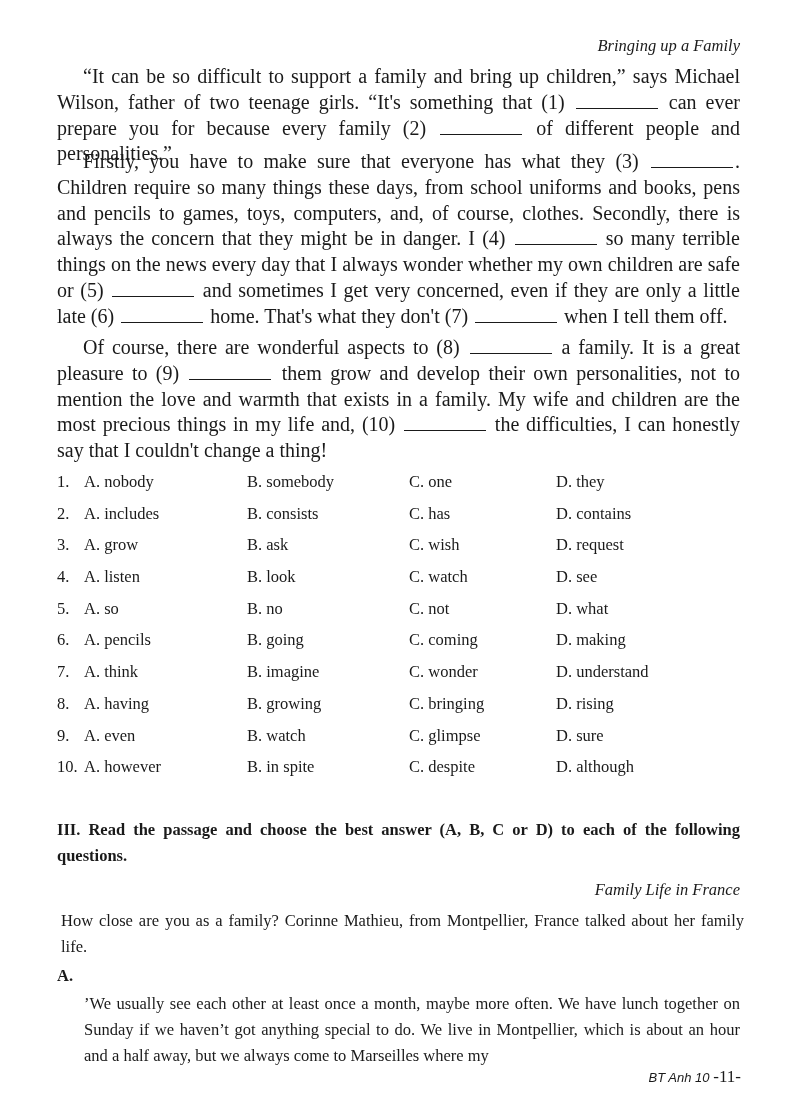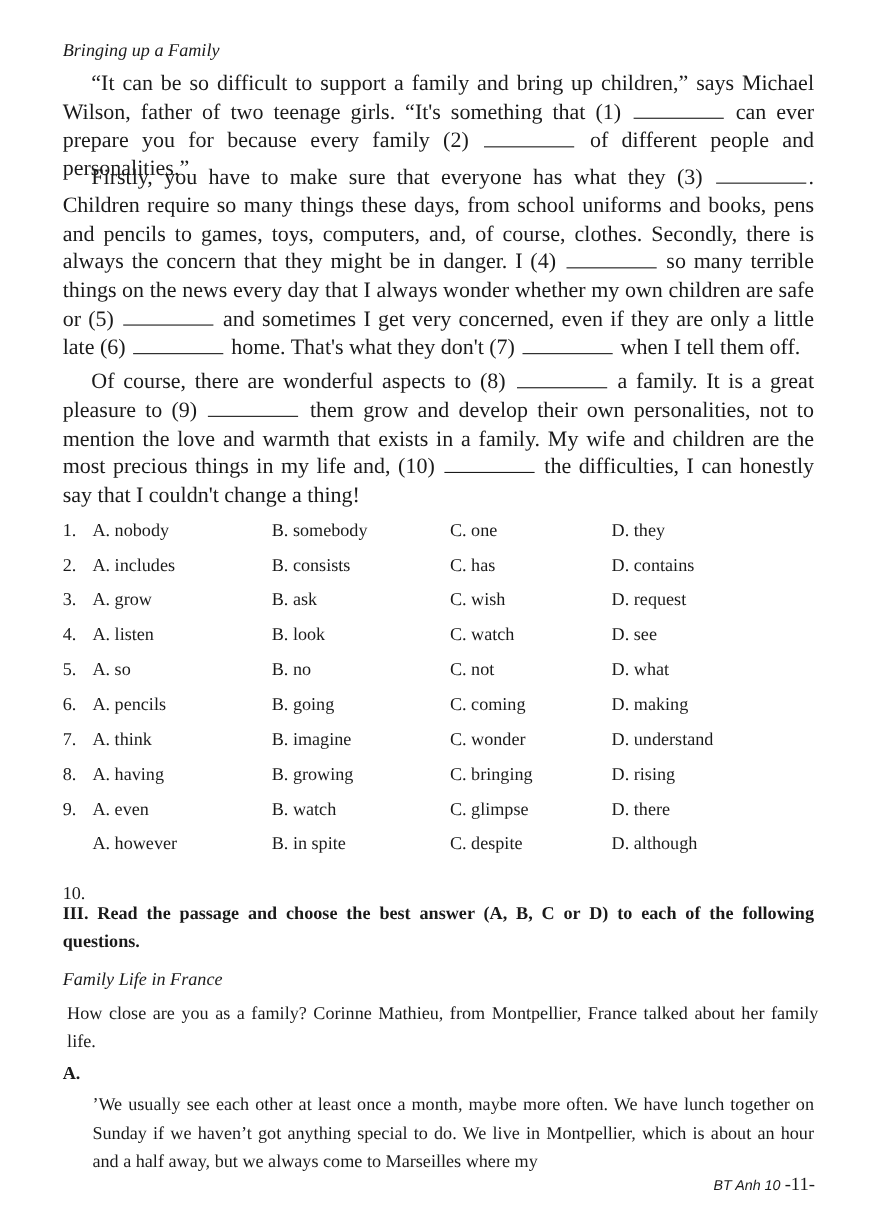--- a/index.html
+++ b/index.html
@@ -18,21 +18,21 @@
     .page {
       position: absolute;
       left: 57px;
       top: 0;
       width: 683px;
     }
     .title {
       position: absolute;
       left: 0;
       width: 683px;
-      text-align: left;
+      text-align: right;
       font-style: italic;
       font-size: 16.5px;
       font-weight: normal;
     }
     .para {
       position: absolute;
       left: 0;
       width: 683px;
       font-size: 20px;
       line-height: 25.8px;
@@ -63,21 +63,21 @@
     .opt-row span {
       position: absolute;
       top: 2px;
       white-space: nowrap;
     }
     .c-num { left: 0; }
     .c-a { left: 27px; }
     .c-b { left: 190px; }
     .c-c { left: 352px; }
     .c-d { left: 499px; }
-    .c-num10 { left: 0; margin-top: 45px; }
+    .c-num10 { left: 0; }
     .section-head {
       position: absolute;
       left: 0;
       top: 817px;
       width: 683px;
       font-size: 16.5px;
       font-weight: bold;
       line-height: 26px;
       text-align: justify;
       margin: 0;
@@ -204,21 +204,21 @@
       <span class="c-a">A. having</span>
       <span class="c-b">B. growing</span>
       <span class="c-c">C. bringing</span>
       <span class="c-d">D. rising</span>
     </div>
     <div class="opt-row">
       <span class="c-num">9.</span>
       <span class="c-a">A. even</span>
       <span class="c-b">B. watch</span>
       <span class="c-c">C. glimpse</span>
-      <span class="c-d">D. there</span>
+      <span class="c-d">D. sure</span>
     </div>
     <div class="opt-row">
       <span class="c-num10">10.</span>
       <span class="c-a">A. however</span>
       <span class="c-b">B. in spite</span>
       <span class="c-c">C. despite</span>
       <span class="c-d">D. although</span>
     </div>
   </div>
 

